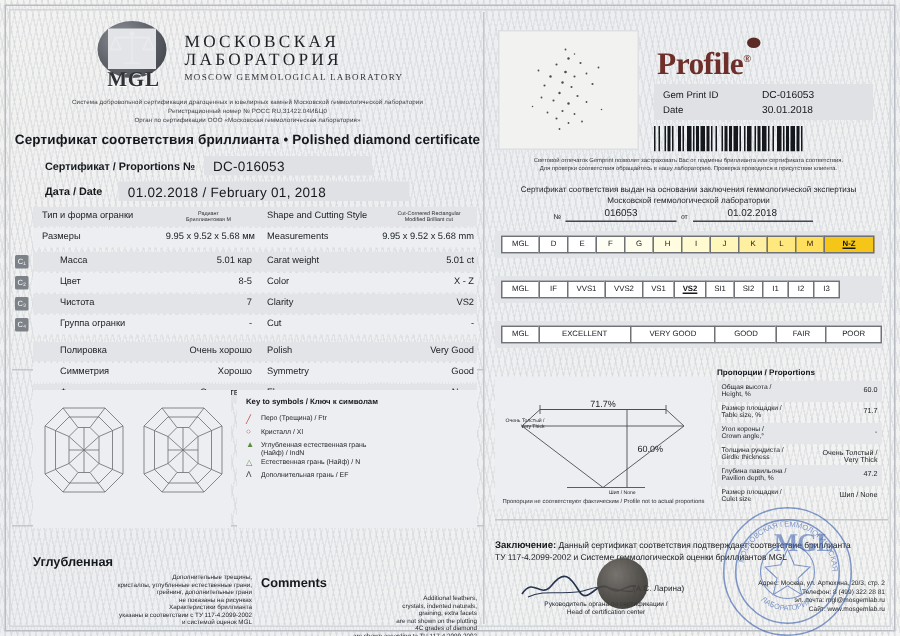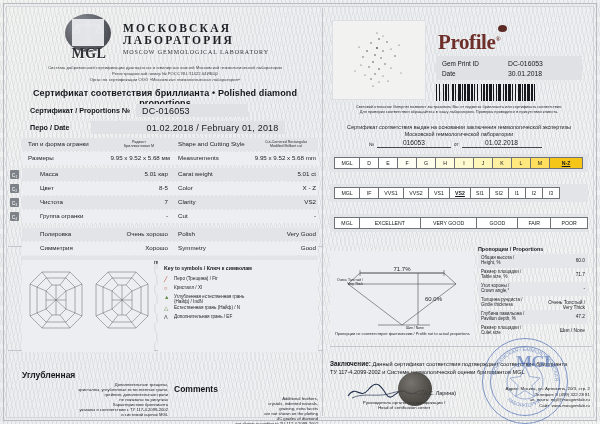--- a/index.html
+++ b/index.html
@@ -37,21 +37,21 @@
     background:radial-gradient(circle at 35% 30%, #8d9096 0%, #5a5d63 55%, #3a3d42 100%);
   }
   .mgl-seal .scale{position:absolute;left:9px;top:5px;width:32px;height:27px;}
   .mgl-seal .mgltxt{
     position:absolute;left:0;bottom:0;width:52px;text-align:center;
     font-family:"Liberation Serif", serif;font-weight:bold;font-size:14px;color:#2f3237;
     letter-spacing:.5px;text-shadow:0 1px 0 #fff;
   }
   .logo-text{margin-left:8px;}
   .logo-text .l1,.logo-text .l2,.logo-text .l3{
-    font-family:"Liberation Serif", serif;font-weight:bold;
+    font-family:"Liberation Serif", serif;font-weight:normal;
     font-size:11.5px;letter-spacing:2.2px;color:#1d2024;line-height:12.5px;
   }
   .logo-text .eng{
     font-family:"Liberation Serif", serif;font-size:6px;letter-spacing:.9px;
     color:#33363b;margin-top:2px;
   }
   .sys-lines{position:absolute;left:0;top:57px;width:314px;text-align:center;}
   .sys-lines div{font-size:4.1px;color:#3b3e43;line-height:6px;letter-spacing:.1px;}
   .title{
     position:absolute;left:0;top:80px;width:314px;text-align:center;
@@ -200,32 +200,32 @@
         <div class="eng">MOSCOW GEMMOLOGICAL LABORATORY</div>
       </div>
     </div>
 
     <div class="sys-lines" id="sys-lines">
         <div>Система добровольной сертификации драгоценных и ювелирных камней Московской геммологической лаборатории</div>
         <div>Регистрационный номер № РОСС RU.З1422.04ИБЦ0</div>
         <div>Орган по сертификации ООО «Московская геммологическая лаборатория»</div>
       </div>
 
-    <div class="title">Сертификат соответствия бриллианта • Polished diamond proportions</div>
+    <div class="title">Сертификат соответствия бриллианта • Polished diamond certificate</div>
 
     <div class="fld" style="left:22px;top:96px;">
       <span class="lbl">Сертификат / Proportions №</span>
       <span class="valbox" style="margin-left:6px;width:100px;">
         <span class="valbig">DC-016053</span>
       </span>
     </div>
 
     <div class="fld" style="left:22px;top:113px;">
-      <span class="lbl">Перо / Date</span>
-      <span class="valbox" style="margin-left:21px;width:182px;justify-content:flex-end;">
+      <span class="lbl">Дата / Date</span>
+      <span class="valbox" style="margin-left:11px;width:182px;justify-content:flex-start;">
         <span class="valbig">01.02.2018 / February 01, 2018</span>
       </span>
     </div>
 
     <div id="detail-rows">
         <div class="row2col" style="top: 130px;">
           <span class="r-lbl" style="left: 6px;">Тип и форма огранки</span>
           <span class="r-tiny" style="left: 86px; top: 2px; width: 62px;">
             <div>Радиант</div>
             <div>Бриллиантовая М</div>

